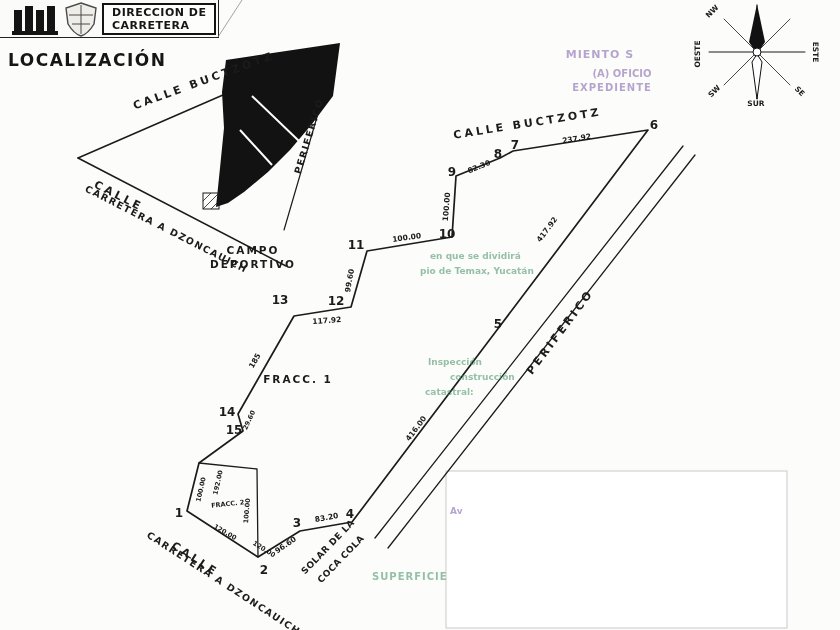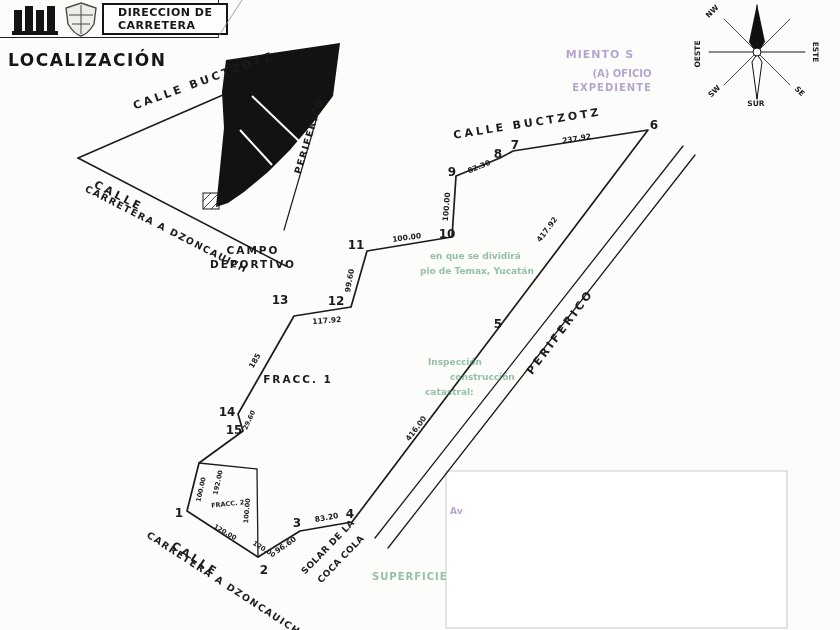--- a/index.html
+++ b/index.html
@@ -4,21 +4,21 @@
 <style>
   html,body{margin:0;padding:0;}
   #page{position:relative;width:840px;height:630px;background:#fcfcfa;overflow:hidden;
         font-family:"DejaVu Sans",sans-serif;color:#161616;}
   
   #hdr{position:absolute;left:0;top:0;width:218px;height:37px;
        border-bottom:1.5px solid #222;border-right:1.5px solid #222;background:#fbfbf9;}
   #hdr .logo1{position:absolute;left:12px;top:4px;}
   #hdr .logo2{position:absolute;left:64px;top:1px;}
   #hdr .dept{position:absolute;left:102px;top:3px;border:2px solid #141414;
-       padding:1px 14px;font-size:11px;font-weight:700;letter-spacing:.5px;line-height:1.2;
+       padding:1px 8px;font-size:11px;font-weight:700;letter-spacing:.5px;line-height:1.2;
        white-space:nowrap;background:#fdfdfc;}
   #loc{position:absolute;left:8px;top:50px;font-size:17px;font-weight:700;letter-spacing:1.5px;}
   svg{position:absolute;left:0;top:0;}
   
   text{font-family:"DejaVu Sans",sans-serif;fill:#1b1b1b;}
   .meas{font-size:7.5px;font-weight:600;}
   .tiny{font-size:6.5px;font-weight:600;}
   .vnum{font-size:12px;font-weight:600;}
   .street{font-size:11px;font-weight:700;letter-spacing:3px;}
   .street-sm{font-size:9.5px;font-weight:700;letter-spacing:1.5px;}

